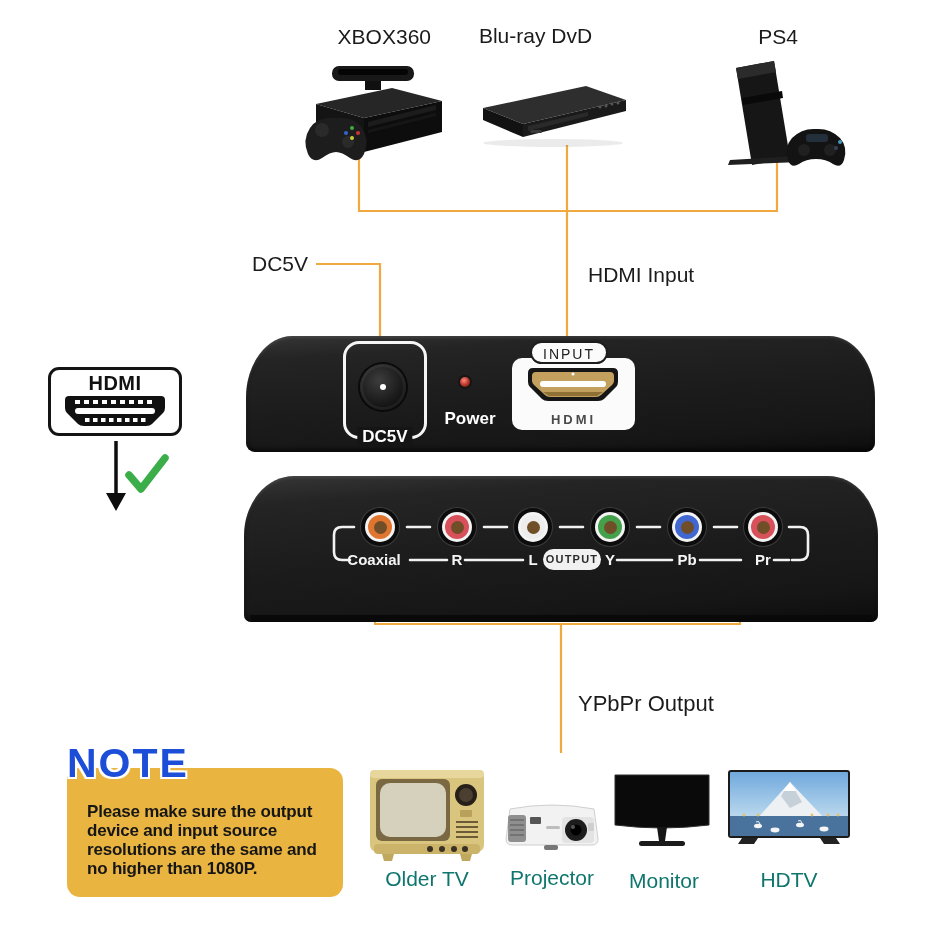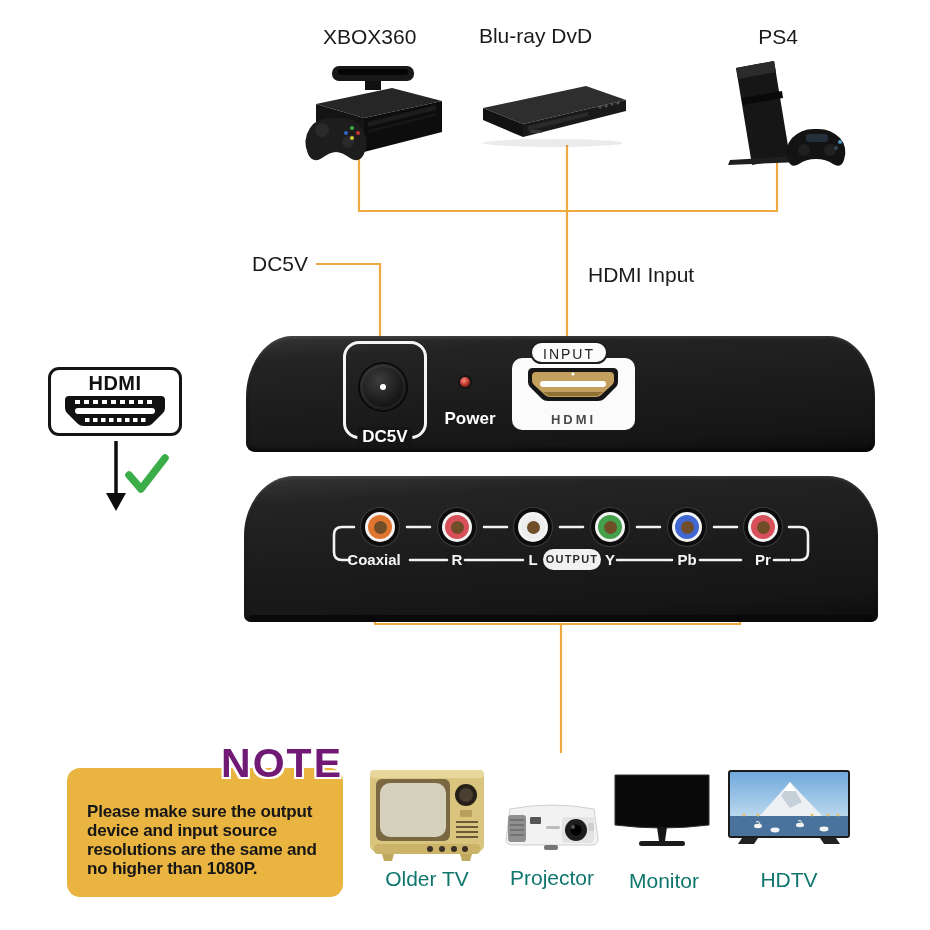--- a/index.html
+++ b/index.html
@@ -44,36 +44,36 @@
   
   .io-box{position:absolute;left:48px;width:134px;border:3px solid #141414;border-radius:11px;background:#fff;box-sizing:border-box;text-align:center;}
   #hdmi-box{top:367px;height:69px;}
   #ypbpr-box{top:522px;height:66px;}
   .io-title{font-size:20px;font-weight:bold;color:#111;line-height:21px;margin-top:3px;letter-spacing:.5px;}
   .dots-row{position:relative;height:22px;margin:2px 8px 0 8px;}
   .dots-line{position:absolute;left:2px;right:2px;top:9.5px;height:1.5px;background:#333;}
   .mini-dot{position:absolute;top:1px;width:11px;height:11px;border-radius:50%;background:#fff;border-width:4px;border-style:solid;box-shadow:0 0 0 1.5px #222;}
   
   .note-box{position:absolute;left:67px;top:768px;width:276px;height:129px;background:#e9b440;border-radius:13px;}
-  .note-title{position:absolute;left:0;right:0;top:-26px;text-align:right;font-size:41px;line-height:42px;font-weight:bold;
-              color:#701a75;letter-spacing:2px;-webkit-text-stroke:2.5px #fff;paint-order:stroke fill;
+  .note-title{position:absolute;left:0;right:0;top:-26px;text-align:left;font-size:41px;line-height:42px;font-weight:bold;
+              color:#1d4ed8;letter-spacing:2px;-webkit-text-stroke:2.5px #fff;paint-order:stroke fill;
               text-shadow:-2px -2px 0 #fff,2px -2px 0 #fff,-2px 2px 0 #fff,2px 2px 0 #fff;}
   .note-body{position:absolute;left:20px;right:14px;top:34px;font-size:17px;line-height:19px;font-weight:bold;color:#161616;letter-spacing:-.2px;}
 </style>
 </head>
 <body>
 
 <div class="stage">
 
   <svg class="abs" style="left:0;top:0" width="930" height="930">
     <path d="M359 143 V211 M777 160 V211 M358 211 H778 M567 145 V339 M316 264 H380 V339
              M375 596 V624 M740 596 V624 M374 624 H741 M561 624 V753" fill="none" stroke="#EFA93F" stroke-width="2.2"></path>
   </svg>
 
-  <div class="big-label" style="left:323px;top:25px;width:125px;text-align:left">XBOX360</div>
+  <div class="big-label" style="left:306px;top:25px;width:125px;text-align:right">XBOX360</div>
   <div class="big-label" style="left:468px;top:24px;width:135px;text-align:center">Blu-ray DvD</div>
   <div class="big-label" style="left:738px;top:25px;width:80px;text-align:center">PS4</div>
 
   <div class="abs" style="left:296px;top:58px">
     <svg width="150" height="108" viewBox="0 0 150 108">
       <rect x="36" y="8" width="82" height="15" rx="7" fill="#181818"></rect>
       <rect x="42" y="11" width="70" height="6" rx="3" fill="#050505"></rect>
       <rect x="69" y="23" width="16" height="9" fill="#101010"></rect>
       <polygon points="20,46 96,30 146,43 68,60" fill="#262626"></polygon>
       <polygon points="20,46 68,60 68,94 20,80" fill="#141414"></polygon>
@@ -115,20 +115,21 @@
       <rect x="88" y="82" width="22" height="8" rx="3" fill="#23303c"></rect>
       <circle cx="86" cy="98" r="6" fill="#202020"></circle>
         <circle cx="112" cy="98" r="6" fill="#202020"></circle>
       <circle cx="122" cy="90" r="2" fill="#49b"></circle>
         <circle cx="118" cy="96" r="2" fill="#345"></circle>
     </svg>
   </div>
 
   <div class="big-label" style="left:252px;top:252px">DC5V</div>
   <div class="big-label" style="left:588px;top:263px">HDMI Input</div>
+  <div class="big-label" style="left:578px;top:691px;font-size:22px">YPbPr Output</div>
 
   <div class="panel" id="panel-rear">
     <div class="dc-port">
       <div class="dc-jack">
           <div class="dc-pin"></div>
         </div>
       <div class="dc-port-label">DC5V</div>
     </div>
     <div class="led"></div>
     <div class="power-label">Power</div>

